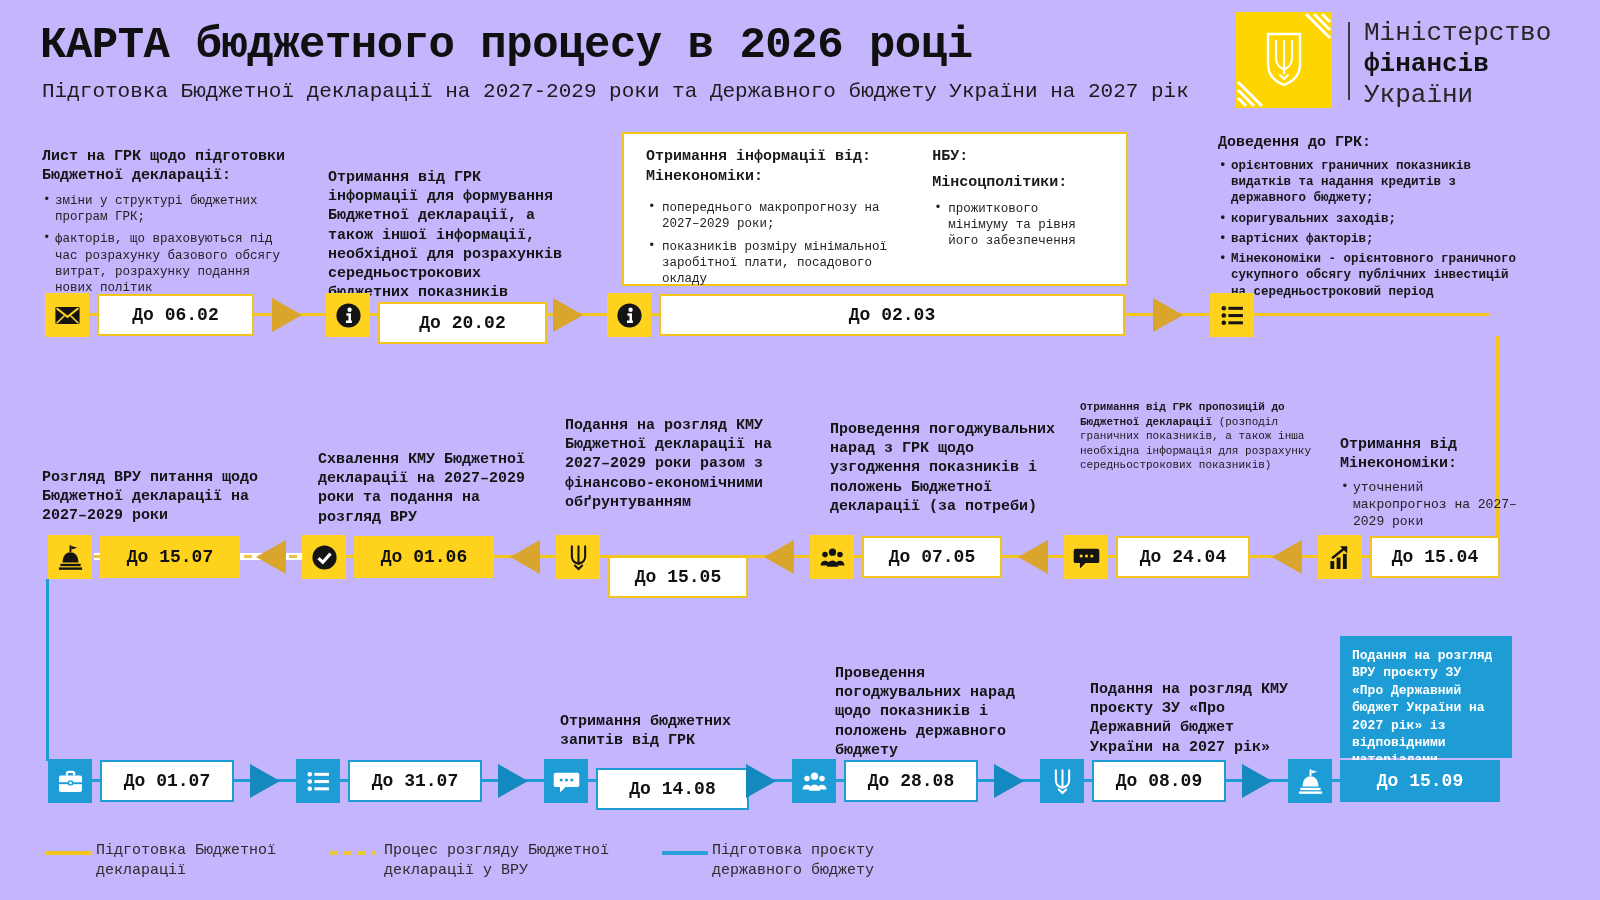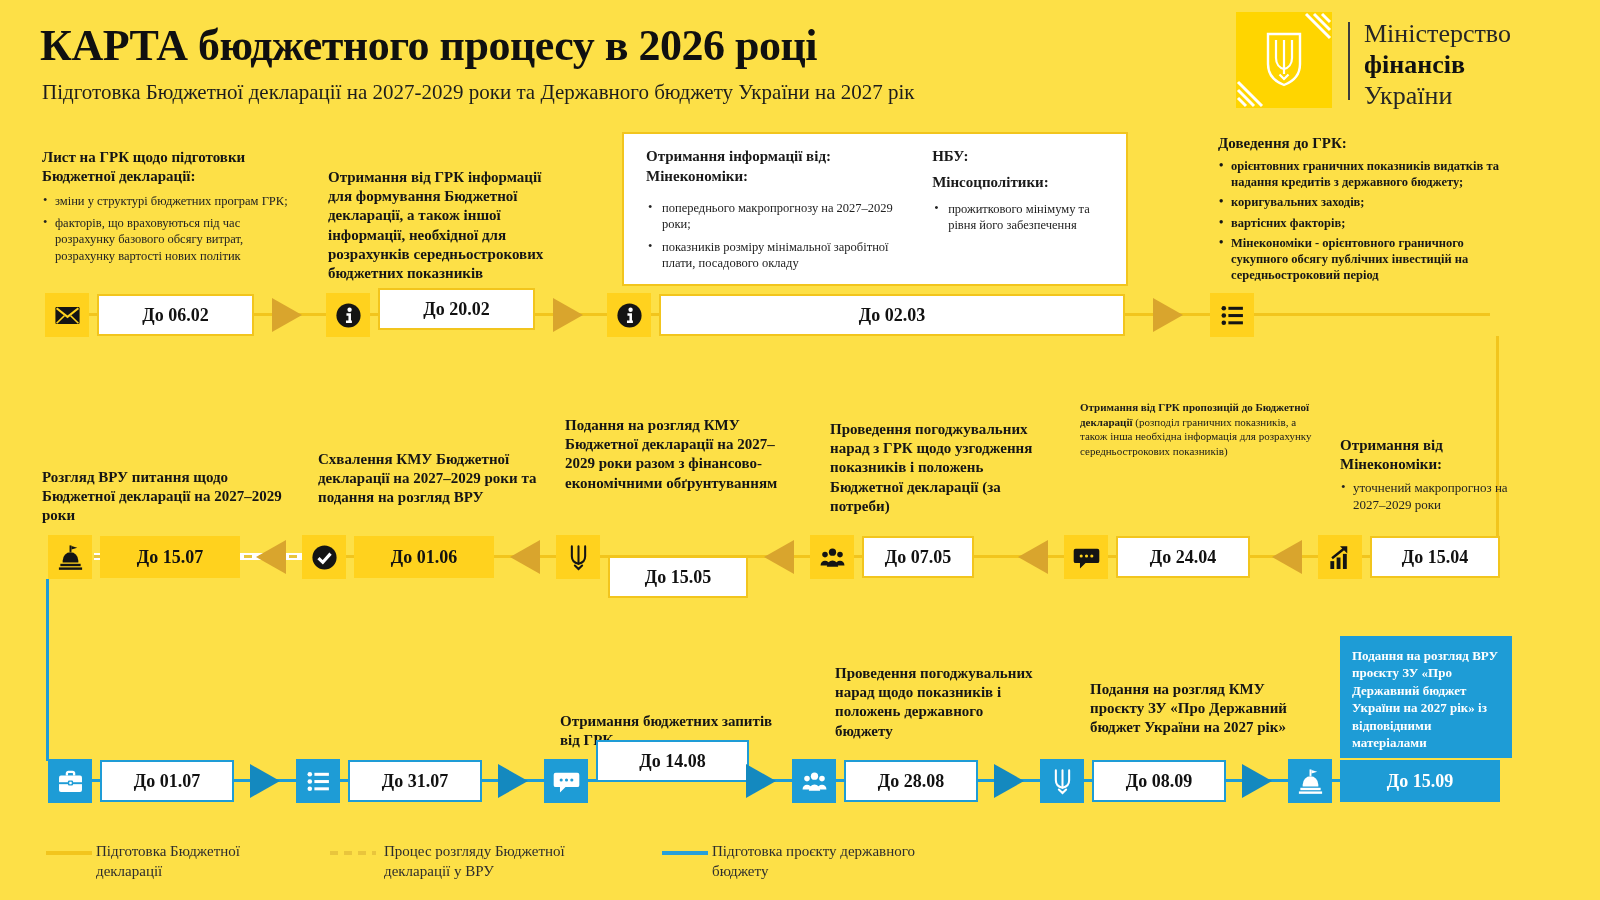--- a/index.html
+++ b/index.html
@@ -1,17 +1,17 @@
 <!DOCTYPE html>
 <html><head>
 <meta charset="utf-8">
 <style>
   html,body{margin:0;padding:0;background:#fff}
-  #canvas{position:relative;width:1600px;height:900px;background:#fde047;overflow:hidden;
-          font-family:Liberation Serif, serif;color:#1a1a1a}
+  #canvas{position:relative;width:1600px;height:900px;background:#c4b5fd;overflow:hidden;
+          font-family:Liberation Mono, monospace;color:#1a1a1a}
 
   
   #title{position:absolute;left:40px;top:20px;margin:0;font-size:44px;font-weight:800;letter-spacing:-.5px;color:#101010}
   #subtitle{position:absolute;left:42px;top:80px;font-size:21px;color:#1c1c1c}
   #logo{position:absolute;left:1236px;top:12px}
   #mindiv{position:absolute;left:1348px;top:22px;width:2px;height:78px;background:#3c3c3c}
   #mintext{position:absolute;left:1364px;top:18px;font-size:26px;line-height:31px;color:#262626}
   #mintext .b{font-weight:700;color:#111}
 
   
@@ -175,21 +175,21 @@
   <div id="mintext">
     <div>Міністерство</div>
     <div class="b">фінансів</div>
     <div>України</div>
   </div>
 
   <div class="tb" style="left:42px;top:148px;width:252px">
     <h3>Лист на ГРК щодо підготовки Бюджетної декларації:</h3>
     <ul>
       <li>зміни у структурі бюджетних програм ГРК;</li>
-      <li>факторів, що враховуються під час розрахунку базового обсягу витрат, розрахунку вартості нових політик</li>
+      <li>факторів, що враховуються під час розрахунку базового обсягу витрат, розрахунку подання нових політик</li>
     </ul>
   </div>
 
   <div class="tb" style="left:328px;top:168px;width:240px">
     <p class="b7">Отримання від ГРК інформації для формування Бюджетної декларації, а також іншої інформації, необхідної для розрахунків середньострокових бюджетних показників</p>
   </div>
 
   <div id="infobox">
     <div style="width:280px">
       <h4>Отримання інформації від:</h4>
@@ -226,21 +226,21 @@
       </svg>
     </div>
   <div class="dbox y" style="left:97px;top:294px;width:157px">До 06.02</div>
   <div class="arr re" style="left:272px;top:298px"></div>
 
   <div class="tile ty" style="left:326px;top:293px">
     <svg class="glyph">
         <use href="#i-info"></use>
       </svg>
     </div>
-  <div class="dbox y" style="left:378px;top:288px;width:157px">До 20.02</div>
+  <div class="dbox y" style="left:378px;top:302px;width:169px">До 20.02</div>
   <div class="arr re" style="left:553px;top:298px"></div>
 
   <div class="tile ty" style="left:607px;top:293px">
     <svg class="glyph">
         <use href="#i-info"></use>
       </svg>
     </div>
   <div class="dbox y" style="left:659px;top:294px;width:466px">До 02.03</div>
   <div class="arr re" style="left:1153px;top:298px"></div>
 
@@ -300,21 +300,21 @@
       </svg>
     </div>
   <div class="dbox y" style="left:608px;top:556px;width:140px">До 15.05</div>
   <div class="arr le" style="left:764px;top:540px"></div>
 
   <div class="tile ty" style="left:810px;top:535px">
     <svg class="glyph">
         <use href="#i-people"></use>
       </svg>
     </div>
-  <div class="dbox y" style="left:862px;top:536px;width:112px">До 07.05</div>
+  <div class="dbox y" style="left:862px;top:536px;width:140px">До 07.05</div>
   <div class="arr le" style="left:1018px;top:540px"></div>
 
   <div class="tile ty" style="left:1064px;top:535px">
     <svg class="glyph">
         <use href="#i-chat"></use>
       </svg>
     </div>
   <div class="dbox y" style="left:1116px;top:536px;width:134px">До 24.04</div>
   <div class="arr le" style="left:1272px;top:540px"></div>
 
@@ -354,21 +354,21 @@
       </svg>
     </div>
   <div class="dbox b" style="left:348px;top:760px;width:134px">До 31.07</div>
   <div class="arr rb" style="left:498px;top:764px"></div>
 
   <div class="tile tb2" style="left:544px;top:759px">
     <svg class="glyph">
         <use href="#i-chat"></use>
       </svg>
     </div>
-  <div class="dbox b" style="left:596px;top:740px;width:153px">До 14.08</div>
+  <div class="dbox b" style="left:596px;top:768px;width:153px">До 14.08</div>
   <div class="arr rb" style="left:746px;top:764px"></div>
 
   <div class="tile tb2" style="left:792px;top:759px">
     <svg class="glyph">
         <use href="#i-people"></use>
       </svg>
     </div>
   <div class="dbox b" style="left:844px;top:760px;width:134px">До 28.08</div>
   <div class="arr rb" style="left:994px;top:764px"></div>
 

